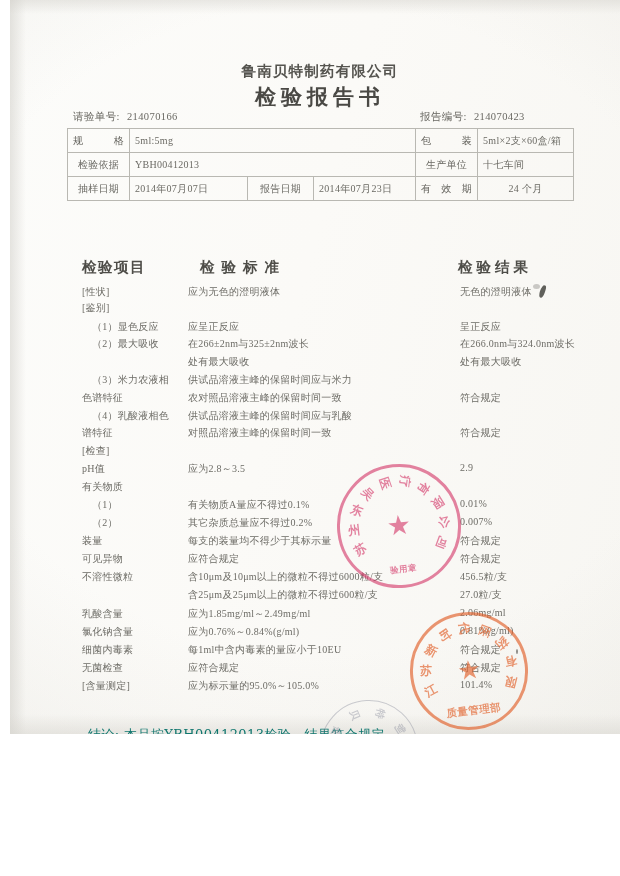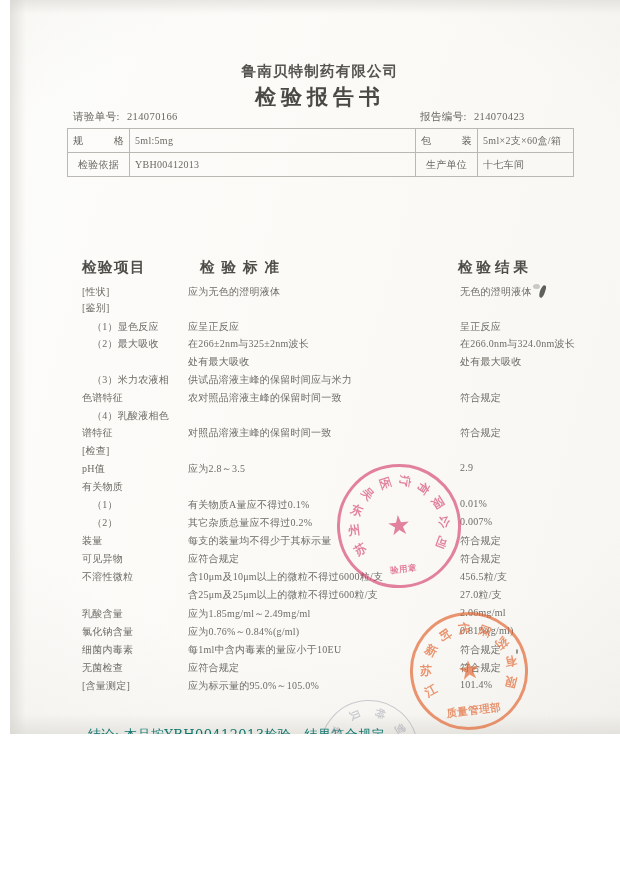--- a/index.html
+++ b/index.html
@@ -324,20 +324,28 @@
           <td colspan="3">5ml:5mg</td>
           <td class="lbl">包装</td>
           <td>5ml×2支×60盒/箱</td>
         </tr>
         <tr>
           <td class="lbl-c">检验依据</td>
           <td colspan="3">YBH00412013</td>
           <td class="lbl-c">生产单位</td>
           <td>十七车间</td>
         </tr>
+        <tr>
+          <td class="lbl-c">抽样日期</td>
+          <td>2014年07月07日</td>
+          <td class="lbl-c">报告日期</td>
+          <td>2014年07月23日</td>
+          <td class="lbl">有效期</td>
+          <td class="num-c">24 个月</td>
+        </tr>
       </tbody>
     </table>
 
     <div class="col-head" id="head-item">检验项目</div>
     <div class="col-head" id="head-std">检验标准</div>
     <div class="col-head" id="head-res">检验结果</div>
 
     <div id="rows">
         <div class="row" style="top: 285px;">
           <div class="cell c-item">[性状]</div>
@@ -369,20 +377,21 @@
           <div class="cell c-std">供试品溶液主峰的保留时间应与米力</div>
           <div class="cell c-res"></div>
         </div>
         <div class="row" style="top: 391px;">
           <div class="cell c-item">色谱特征</div>
           <div class="cell c-std">农对照品溶液主峰的保留时间一致</div>
           <div class="cell c-res">符合规定</div>
         </div>
         <div class="row" style="top: 409px;">
           <div class="cell indent1">（4）乳酸液相色</div>
+          <div class="cell c-std">供试品溶液主峰的保留时间应与乳酸</div>
           <div class="cell c-res"></div>
         </div>
         <div class="row" style="top: 426px;">
           <div class="cell c-item">谱特征</div>
           <div class="cell c-std">对照品溶液主峰的保留时间一致</div>
           <div class="cell c-res">符合规定</div>
         </div>
         <div class="row" style="top: 444px;">
           <div class="cell c-item">[检查]</div>
           <div class="cell c-std"></div>

